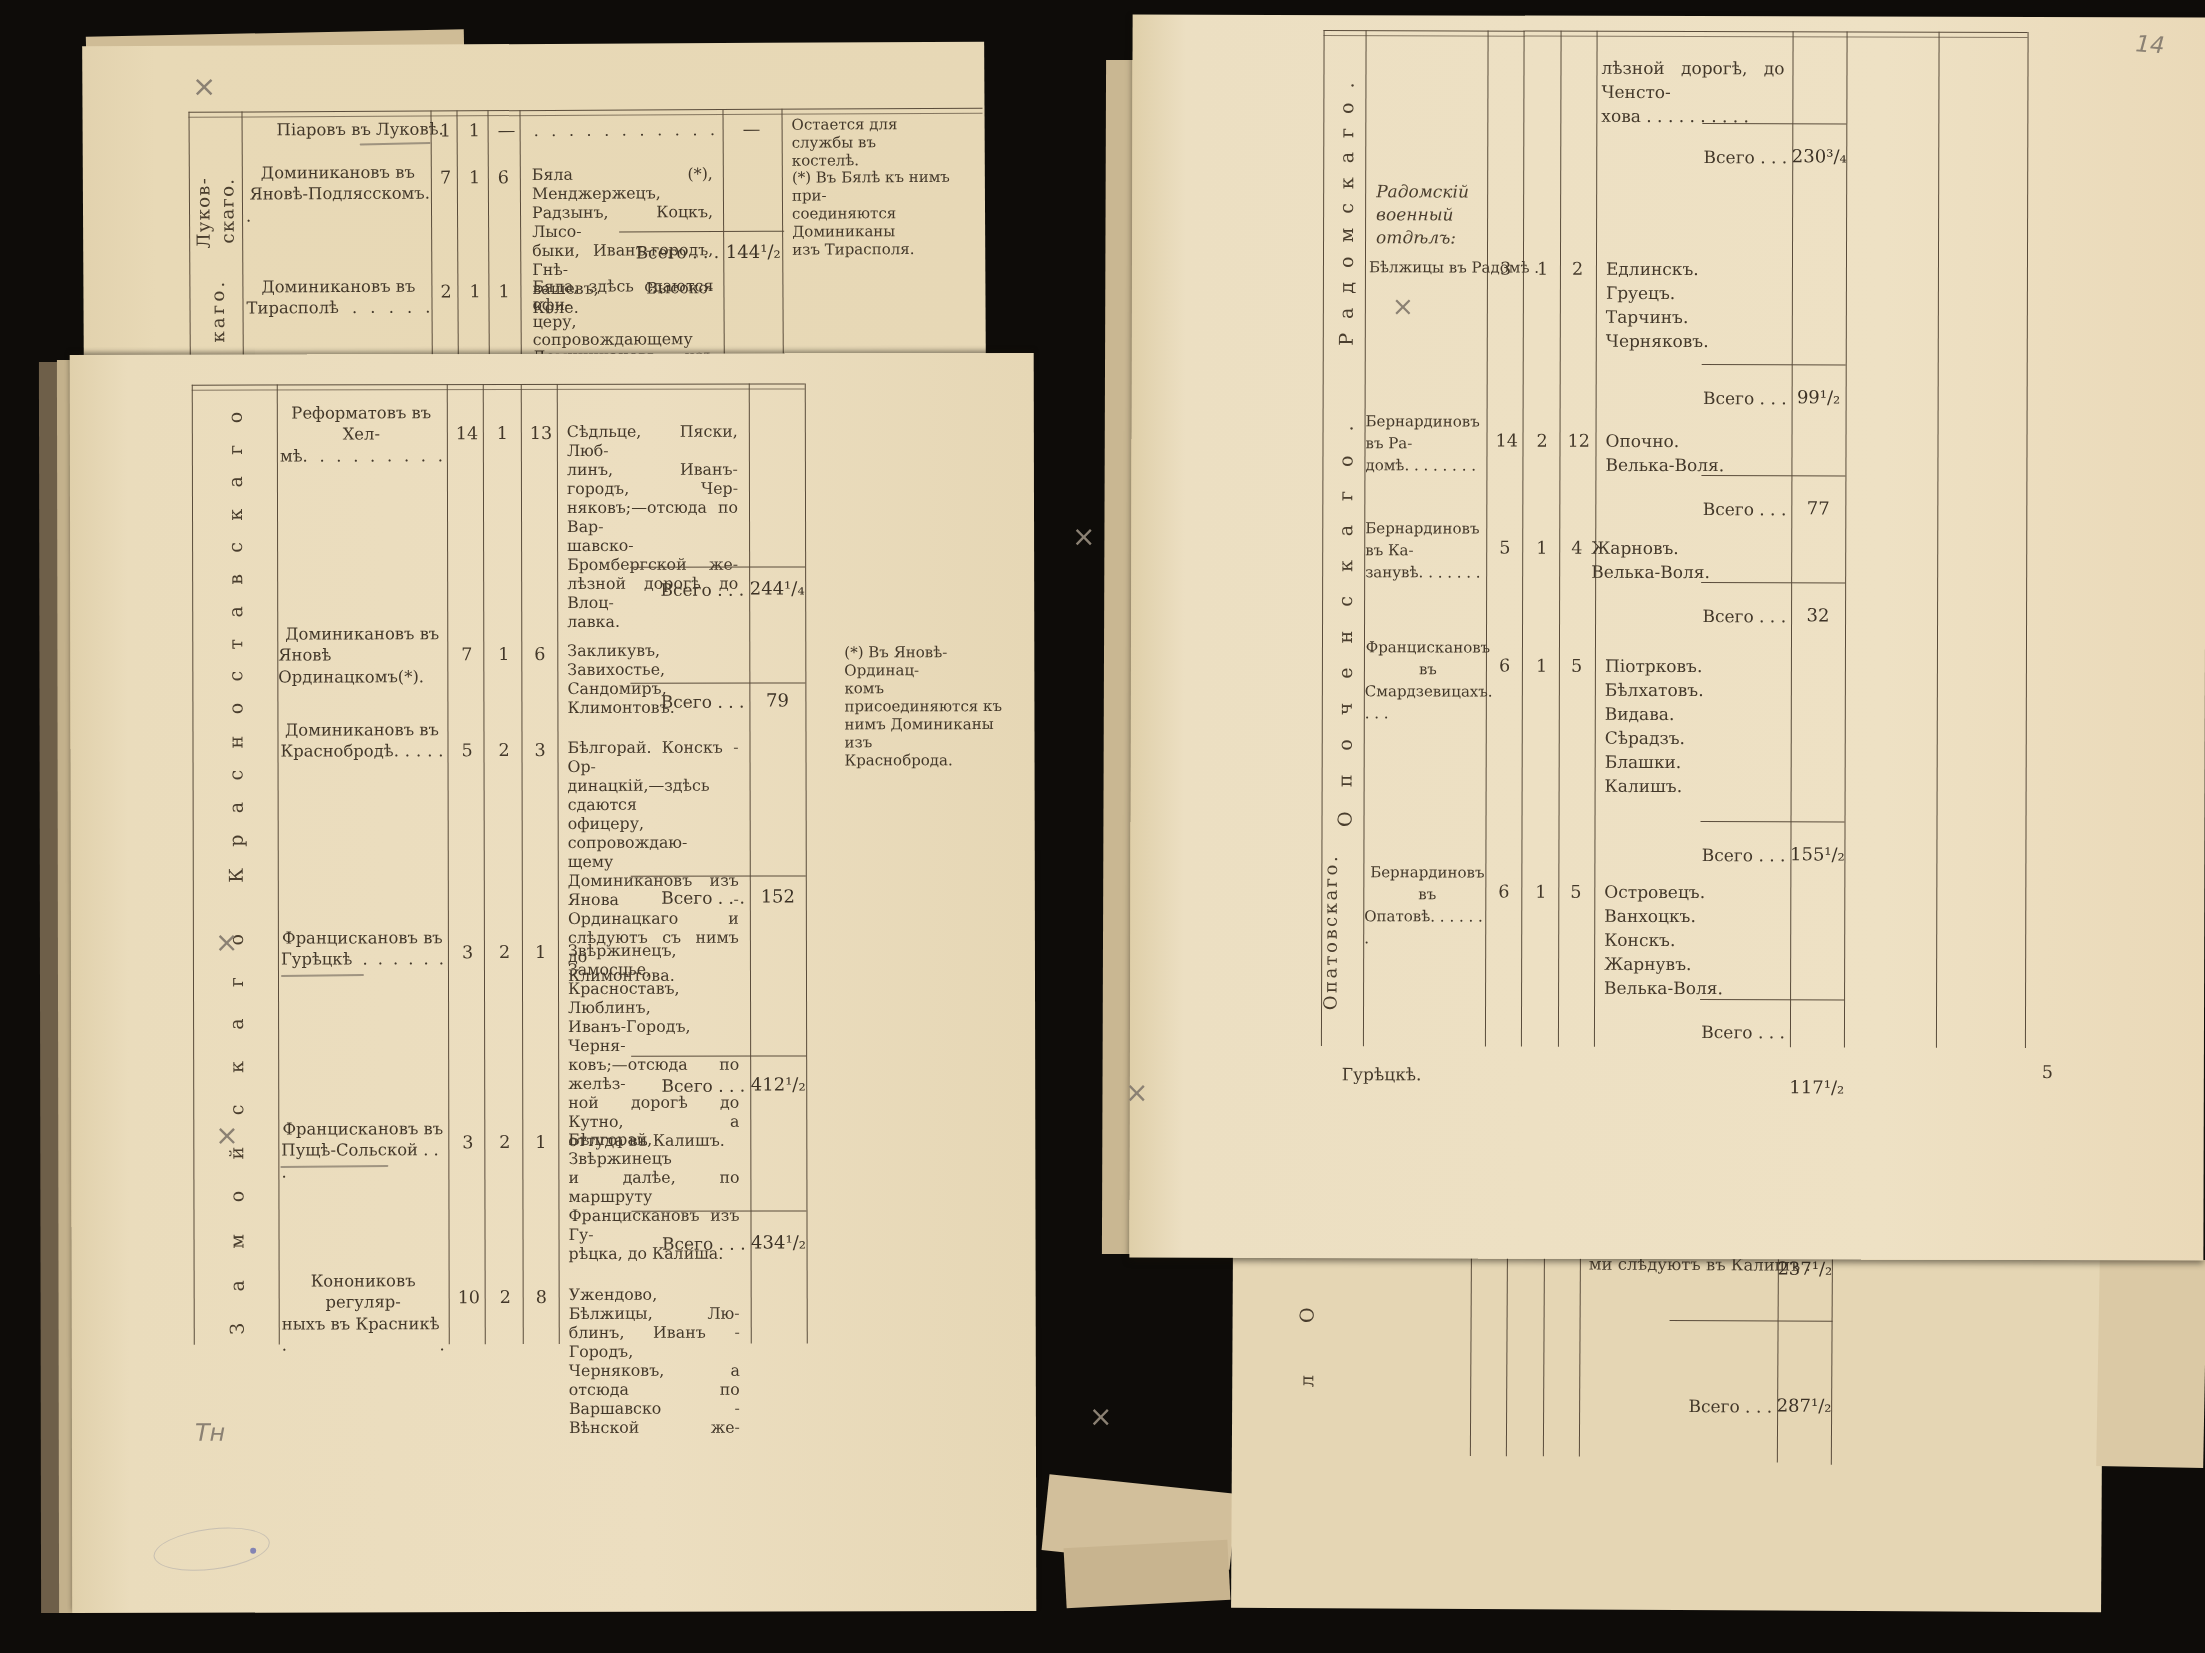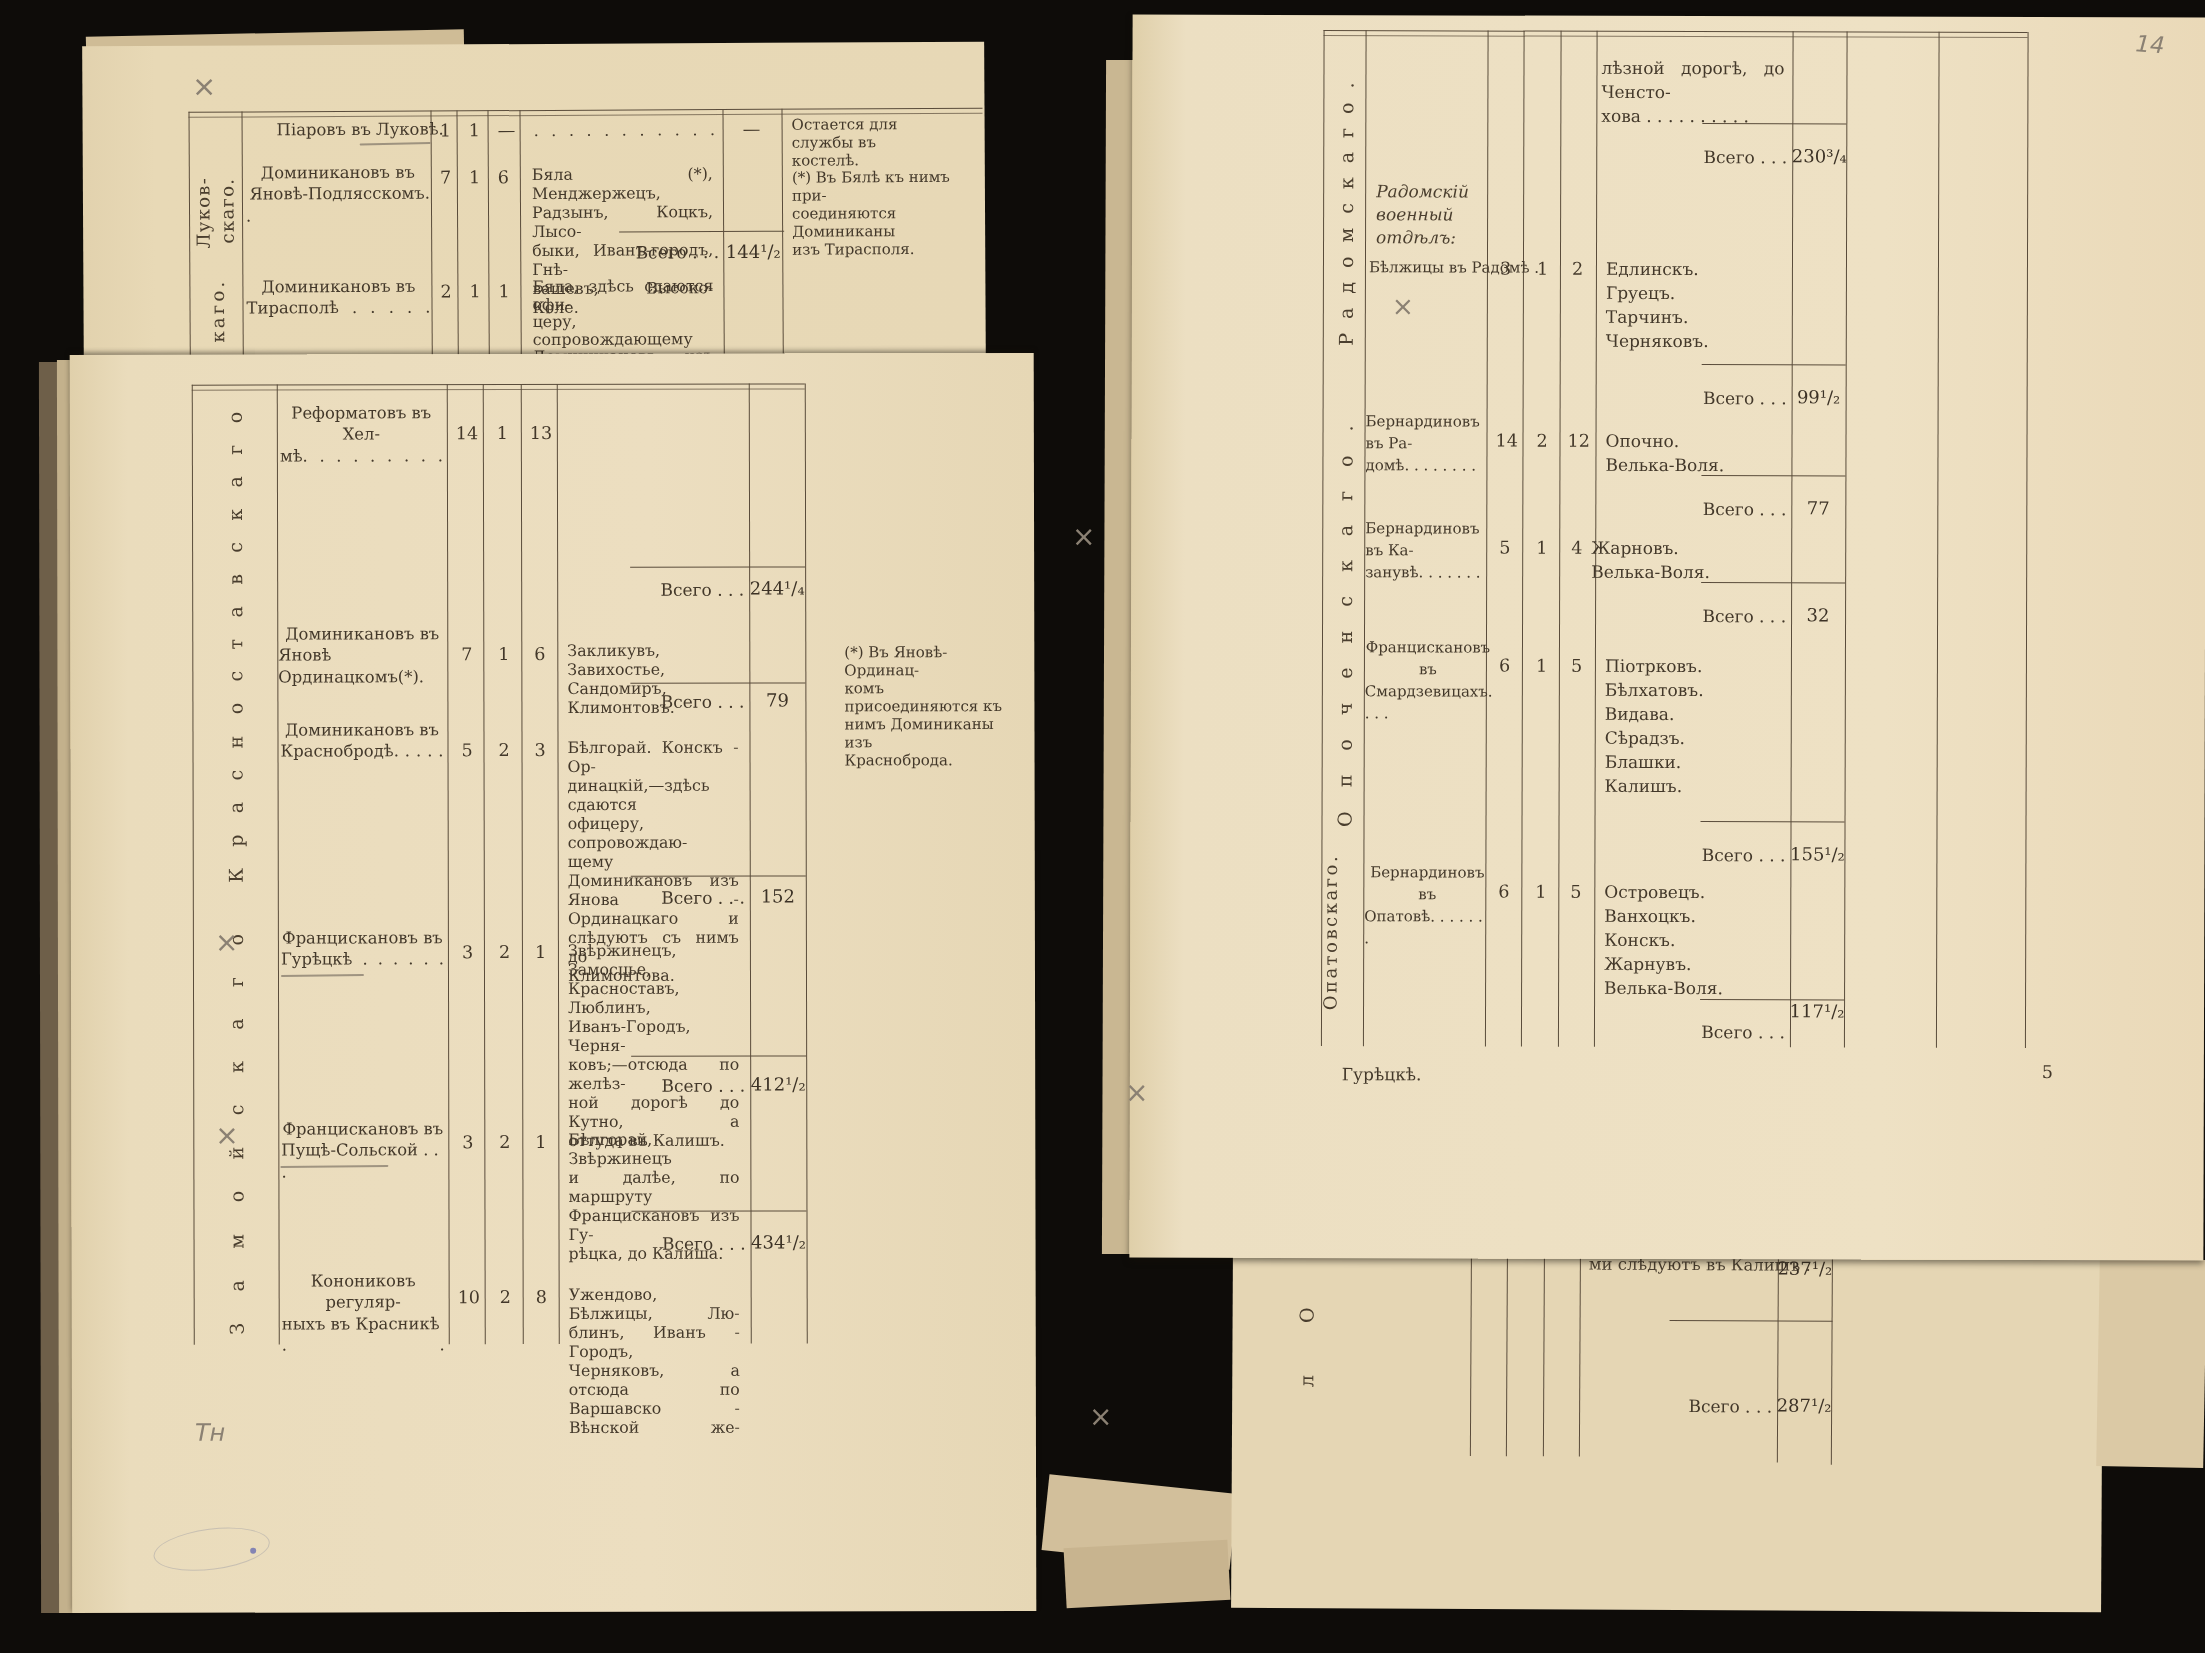--- a/index.html
+++ b/index.html
@@ -123,20 +123,28 @@
     <div class="vlabel" style="left:165px;top:282px;font-size:19px;letter-spacing:21.4px">Красноставскаго</div>
     <div class="vlabel" style="left:165px;top:764px;font-size:19px;letter-spacing:31.5px">Замойскаго</div>
 
     <div class="blk nm ctr" style="left:210px;top:48px;width:163px">
       <span>Реформатовъ въ Хел-</span>
       <span style="text-align:left;text-align-last:justify">мѣ. . . . . . . . .</span>
     </div>
     <div class="t num" style="left:386px;top:69px">14</div>
     <div class="t num" style="left:427px;top:69px">1</div>
     <div class="t num" style="left:460px;top:69px">13</div>
+    <div class="blk desc j" style="left:497px;top:68px;width:171px">
+      <span>Сѣдльце, Пяски, Люб-</span>
+      <span>линъ, Иванъ-городъ, Чер-</span>
+      <span>няковъ;—отсюда по Вар-</span>
+      <span>шавско-Бромбергской же-</span>
+      <span>лѣзной дорогѣ до Влоц-</span>
+      <span class="end">лавка.</span>
+    </div>
     <div class="hl" style="left:560px;top:213px;width:175px"></div>
     <div class="lblr" style="left:523px;top:226px">Всего . . .</div>
     <div class="val" style="left:666px;top:224px">244¹/₄</div>
 
     <div class="blk nm ctr" style="left:208px;top:269px;width:168px">
       <span>Доминикановъ въ</span>
       <span style="text-align:left;text-align-last:justify">Яновѣ Ординацкомъ(*).</span>
     </div>
     <div class="t num" style="left:391px;top:290px">7</div>
     <div class="t num" style="left:428px;top:290px">1</div>
@@ -357,21 +365,21 @@
     <div class="t num" style="left:440px;top:866px">5</div>
     <div class="blk" style="left:474px;top:864px;font-size:17px;line-height:24px">
       <span>Островецъ.</span>
       <span>Ванхоцкъ.</span>
       <span>Конскъ.</span>
       <span>Жарнувъ.</span>
       <span>Велька-Воля.</span>
     </div>
     <div class="hl" style="left:570px;top:983px;width:144px"></div>
     <div class="lblr" style="left:504px;top:1006px">Всего . . .</div>
-    <div class="val" style="left:646px;top:984px">117¹/₂</div>
+    <div class="val" style="left:646px;top:1060px">117¹/₂</div>
 
     <div class="t" style="left:212px;top:1049px;font-size:17px">Гурѣцкѣ.</div>
     <div class="t" style="left:912px;top:1045px;font-size:17.6px">5</div>
 
     <div class="pencil" style="left:260px;top:275px;font-size:26.5px">×</div>
     <div class="pencil" style="left:1003px;top:14px;font-size:23px;font-style:italic;transform:rotate(4deg)">14</div>
   </div>
 
   <div class="pencil" style="left:1072px;top:520px;font-size:28px">×</div>
   <div class="pencil" style="left:1125px;top:1076px;font-size:28px">×</div>

